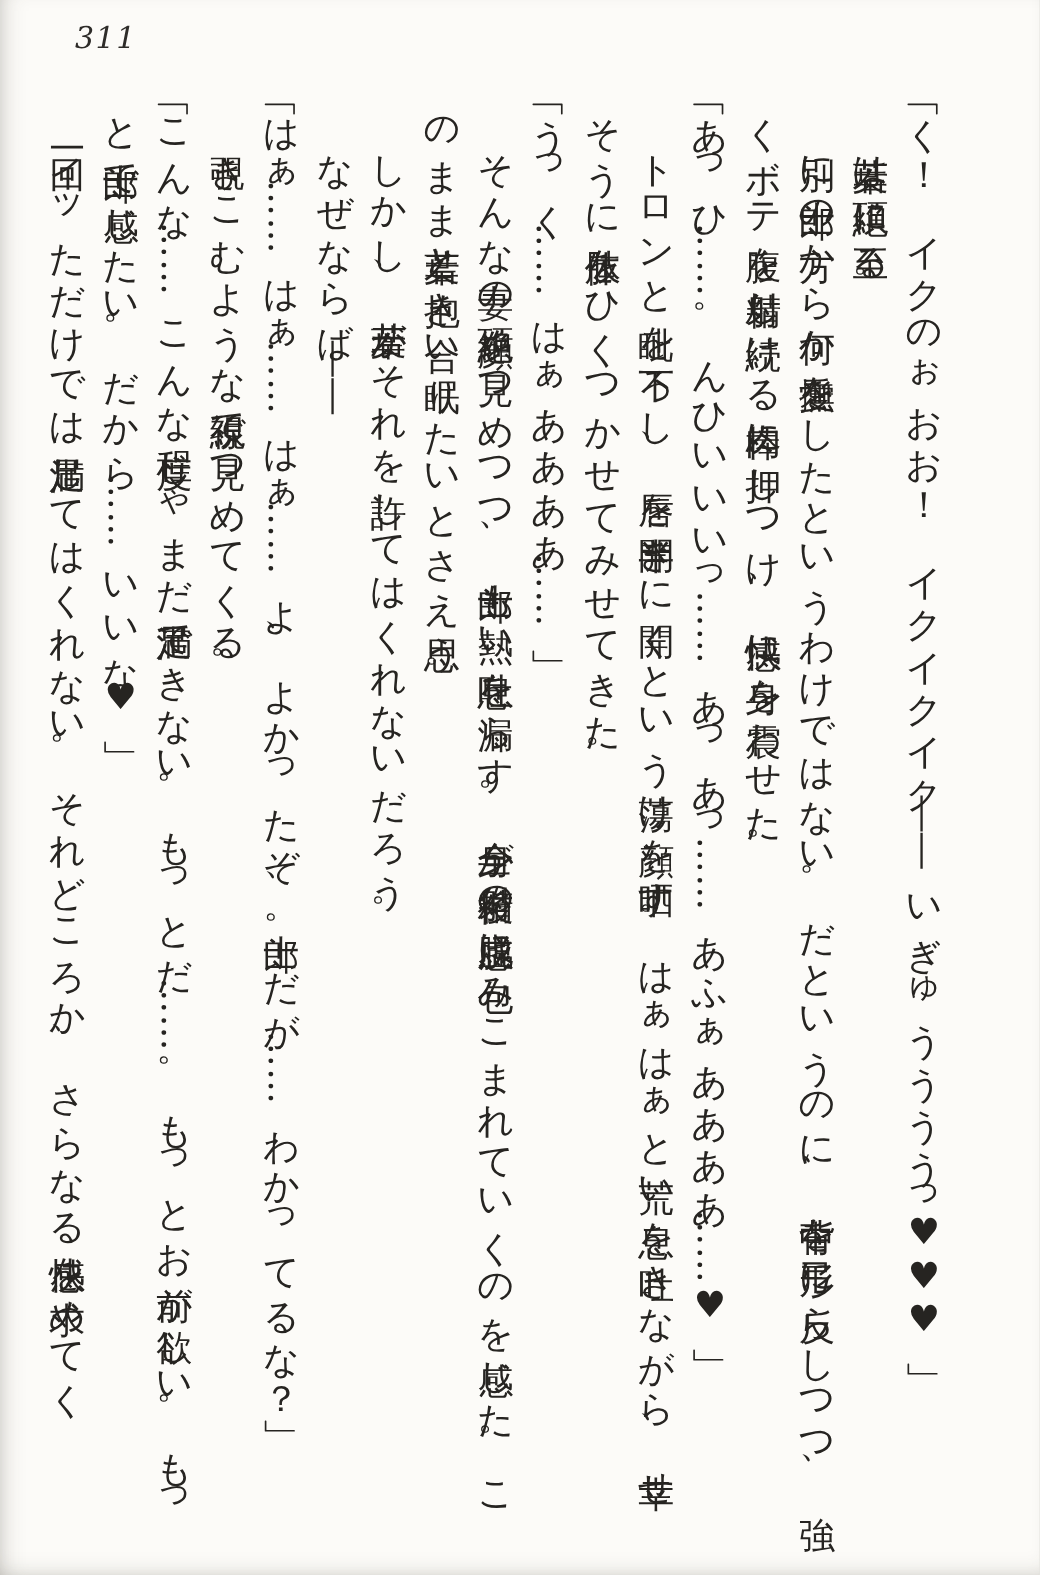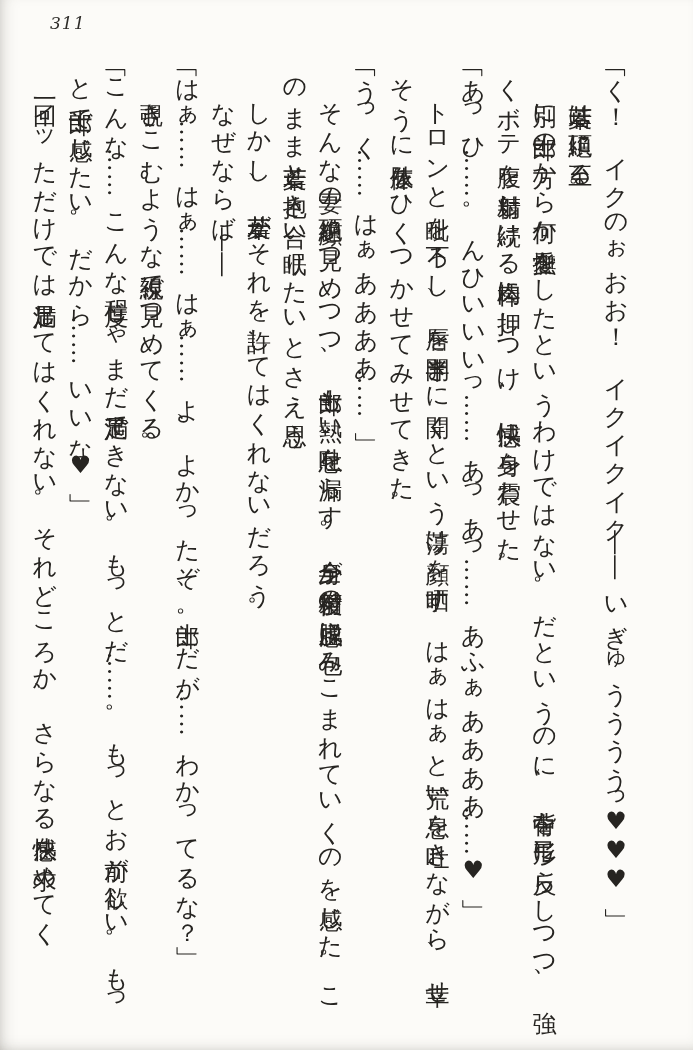--- a/index.html
+++ b/index.html
@@ -16,21 +16,21 @@
     overflow: hidden;
     box-shadow: inset 12px 0 18px -14px rgba(60,55,45,0.35),
                 inset 0 -10px 16px -12px rgba(60,55,45,0.25);
     font-family: "DejaVu Serif", "Liberation Serif", serif;
   }
   .page-number {
     position: absolute;
     top: 13px;
     left: 50px;
     font-style: italic;
-    font-size: 17px;
+    font-size: 20px;
     letter-spacing: 1px;
     color: #2e2c29;
   }
   .text-block {
     position: absolute;
     top: 62px;
     right: 60px;
     height: 950px;
     writing-mode: vertical-rl;
     text-orientation: mixed;

